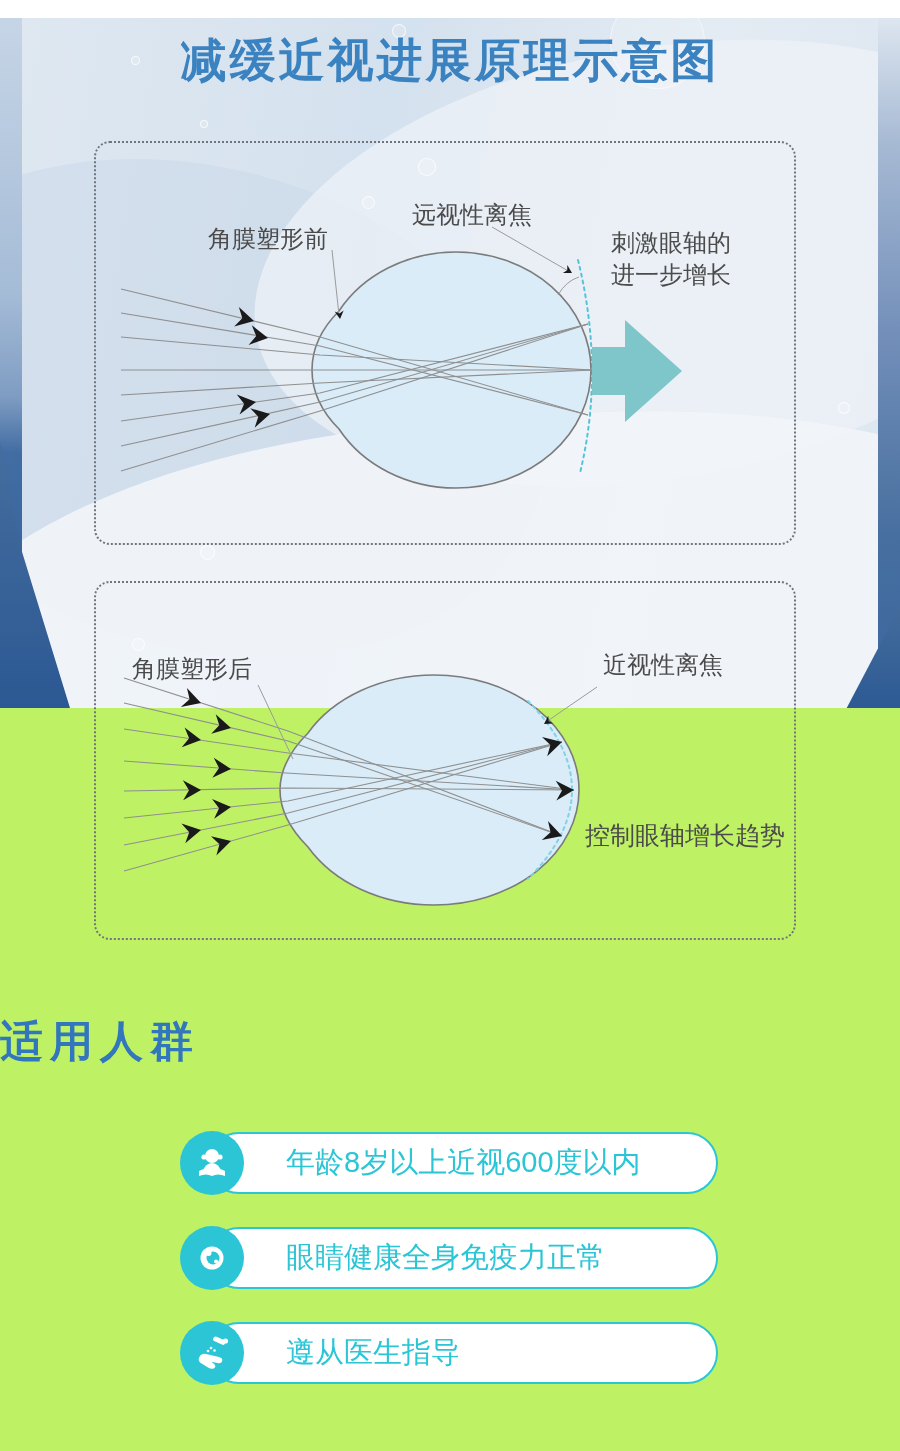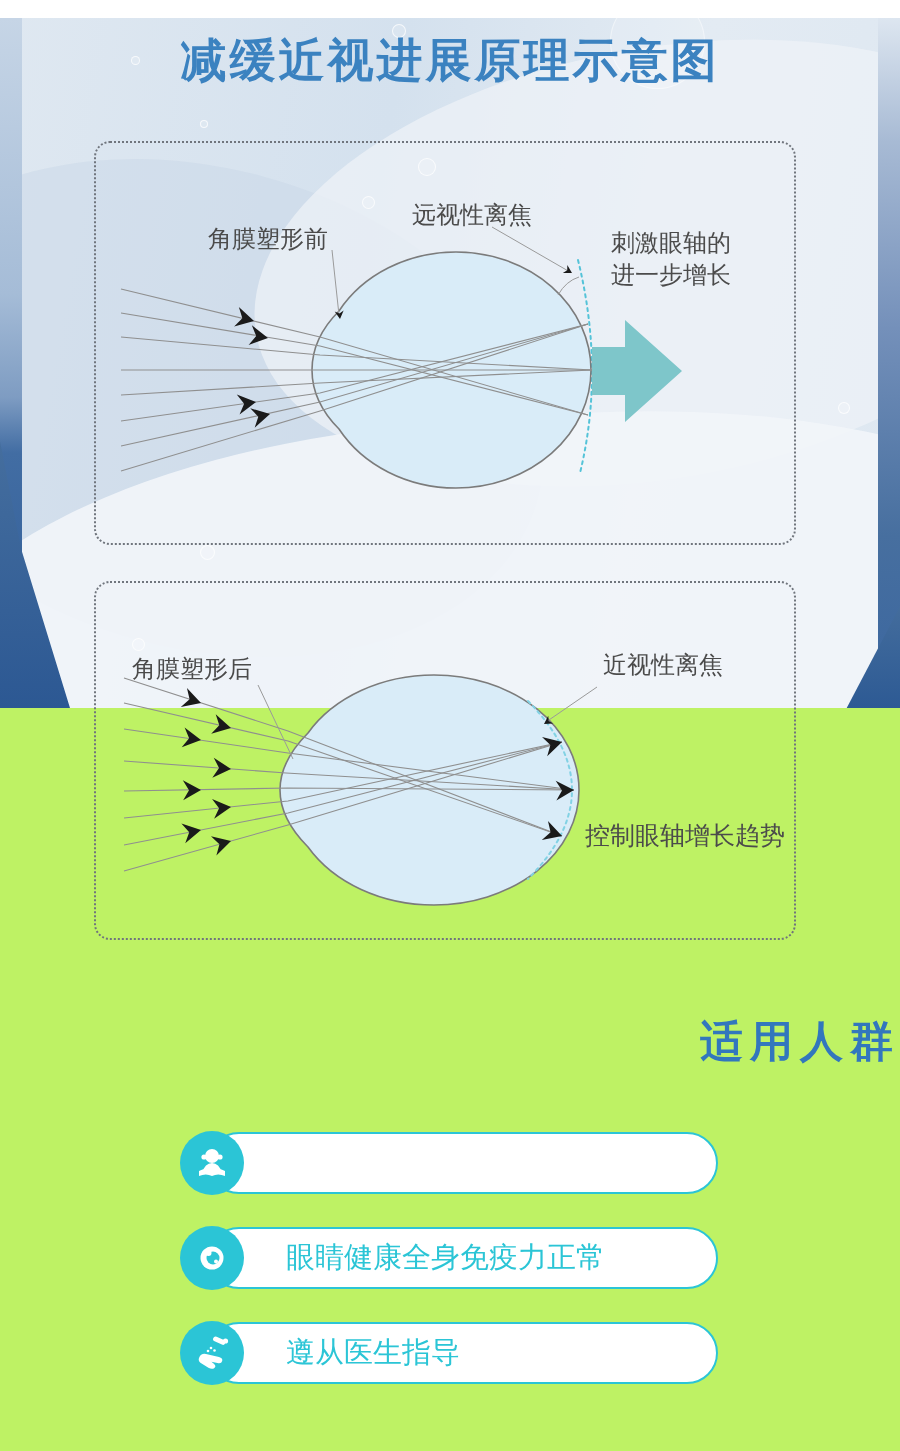--- a/index.html
+++ b/index.html
@@ -19,21 +19,21 @@
     background:linear-gradient(#dde6f0 0%,#a7bad4 18%,#7490ba 45%,#476f9f 75%,#3a66a0 100%); }
   .wedge-left { position:absolute; left:0; top:400px; width:70px; height:290px;
     background:linear-gradient(#47709f,#2c5893); clip-path:polygon(0 8%, 30% 45%, 100% 100%, 0 100%); }
   .wedge-right { position:absolute; right:0; top:560px; width:65px; height:130px;
     background:linear-gradient(#4a729f,#2d5a94); clip-path:polygon(100% 22%, 100% 100%, 18% 100%); }
   .bubble { position:absolute; border-radius:50%; border:1px solid rgba(255,255,255,.75); background:rgba(255,255,255,.15); }
 
   
   .title { position:absolute; top:12px; left:0; width:100%; text-align:center;
            font-size:46px; font-weight:bold; letter-spacing:3px; color:var(--title-blue); }
-  .audience-heading { position:absolute; top:995px; left:0; width:100%; text-align:right;
+  .audience-heading { position:absolute; top:995px; left:0; width:100%; text-align:left;
            font-size:43px; font-weight:bold; letter-spacing:7px; color:var(--heading-blue); }
 
   
   .panel { position:absolute; left:94px; width:702px; border:2px dotted #70757d; border-radius:16px; }
   .panel-1 { top:123px; height:404px; }
   .panel-2 { top:563px; height:359px; }
   .panel svg { position:absolute; left:0; top:0; }
   .diagram-label { position:absolute; font-size:24px; color:var(--label-gray); white-space:nowrap; line-height:32px; }
 
   .eye { fill:var(--eye-fill); stroke:var(--eye-stroke); stroke-width:1.6; }
@@ -164,20 +164,21 @@
       <svg width="36" height="36" viewBox="0 0 36 36">
         <g fill="#ffffff">
           <circle cx="18" cy="11" r="7"></circle>
           <circle cx="10" cy="12" r="2.6"></circle>
             <circle cx="26" cy="12" r="2.6"></circle>
           <path d="M8 28 q3 -10 10 -10 q7 0 10 10 z"></path>
           <path d="M5 26 q7 -4 13 0 q6 -4 13 0 l0 5 q-7 -3 -13 0 q-6 -3 -13 0 z"></path>
         </g>
       </svg>
     </span>
+    <span class="item-text">年龄8岁以上近视600度以内</span>
   </div>
 
   <div class="audience-item" style="top:1304px">
     <span class="item-icon">
       <svg width="36" height="36" viewBox="0 0 36 36">
         <g fill="#ffffff">
           <rect x="19" y="3" width="13" height="5" rx="2.5" transform="rotate(24 25 5)"></rect>
           <circle cx="31.5" cy="6" r="2.6"></circle>
           <circle cx="17" cy="13" r="1.3"></circle>
             <circle cx="20.5" cy="15.5" r="1.3"></circle>

